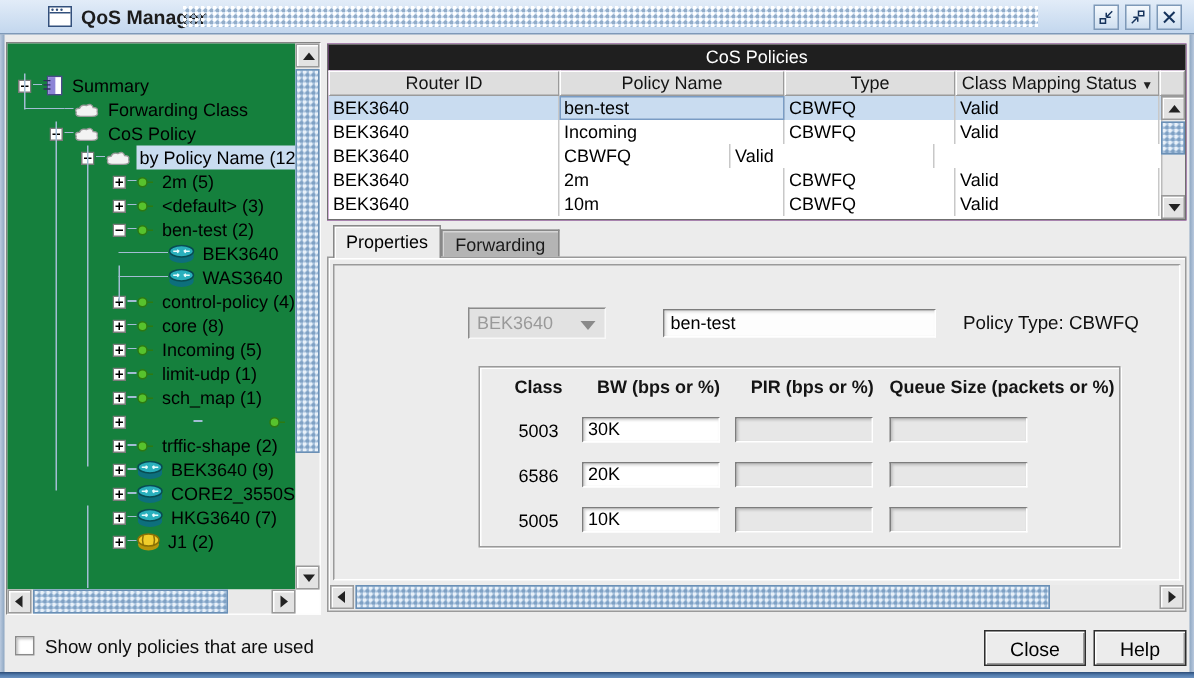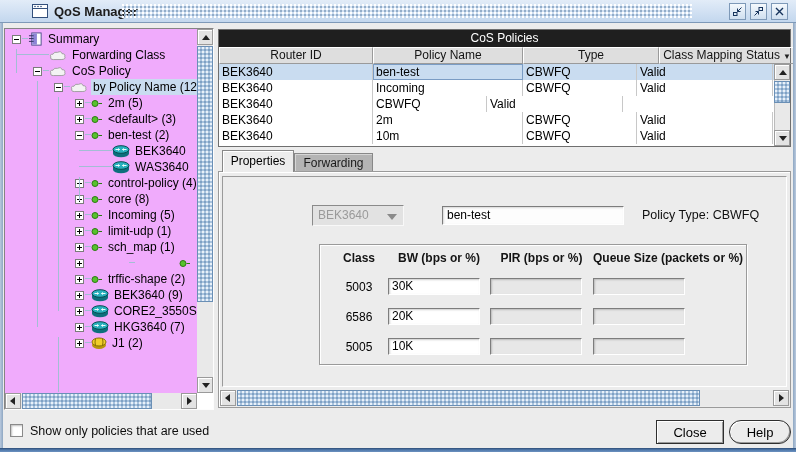--- a/index.html
+++ b/index.html
@@ -28,21 +28,21 @@
   .win-title { position:absolute; left:54px; top:4px; font-size:13px; font-weight:bold; color:#1c1c1c; }
   .win-controls { position:absolute; right:8px; top:3px; display:flex; gap:4px; }
   .wbtn { width:17px; height:17px; border:1px solid #7e99b8; background:linear-gradient(#f5f9fd,#cfdff0);
           display:flex; align-items:center; justify-content:center; padding:0; cursor:default; }
 
   
   .tree-panel { position:absolute; left:4px; top:28px; width:210px; height:382px;
                 background:#fff; border:1px solid #848484;
                 border-right-color:#fdfdfd; border-bottom-color:#fdfdfd; }
   .tree-view { position:absolute; left:0; top:0; right:16px; bottom:16px;
-               overflow:hidden; padding-top:2px; background:#f0abfc; }
+               overflow:hidden; padding-top:20px; background:#15803d; }
   .tree-row { height:16px; display:flex; align-items:center; white-space:nowrap; font-size:12px; color:#000; }
   .exp { width:11px; height:9px; display:flex; align-items:center; justify-content:center; flex:none; }
   .exp-space { width:27px; margin-left:-16px; height:16px; flex:none;
      background:linear-gradient(to bottom, transparent 7px, #a3bdd4 7px, #a3bdd4 8px, transparent 8px); }
   .stub { width:6px; height:16px; flex:none;
      background:linear-gradient(to bottom, transparent 7px, #a3bdd4 7px, #a3bdd4 8px, transparent 8px); }
   .ticon { flex:none; display:flex; align-items:center; margin-right:3px; }
   .tlabel { padding:1px 2px; }
   .tlabel.sel { background:#c9dcf0; }
   .rail { position:absolute; width:1px; background:#a3bdd4; }
@@ -124,21 +124,21 @@
   .panel-hsb { position:absolute; left:1px; right:1px; bottom:1px; height:16px; background:#e9e9e9; }
 
   
   .checkbox { position:absolute; left:10px; top:424px; width:13px; height:13px; background:#fff;
               border:1px solid #8a8a8a; box-shadow:inset 1px 1px 2px rgba(0,0,0,.25); }
   .cb-label { position:absolute; left:30px; top:424px; font-size:12.5px; color:#0d0d0d; }
   .btn { position:absolute; top:420px; height:24px; background:#ececec; font-size:13px; color:#000;
          border:1px solid #2e2e2e; box-shadow:inset 1px 1px 0 #fff, inset -1px -1px 0 #9a9a9a;
          font-family:"Liberation Sans", sans-serif; }
   .btn.close { left:656px; width:68px; }
-  .btn.help  { left:729px; width:62px;border-radius:12px; }
+  .btn.help  { left:729px; width:62px; }
 </style>
 </head>
 <body>
 
 <div class="window">
 
   <div class="titlebar">
     <span class="win-icon">
       <svg width="16" height="14" viewBox="0 0 16 14">
           <rect x="0.5" y="0.5" width="15" height="13" fill="#fff" stroke="#33507c"></rect>
@@ -546,21 +546,21 @@
           <span class="tri right"></span>
         </div>
     </div>
   </div>
 
   <div class="table-frame">
     <div class="table-title">CoS Policies</div>
     <div class="thead">
         <div class="th" style="width: 154px;">Router ID</div>
         <div class="th" style="width: 150px;">Policy Name</div>
-        <div class="th" style="width: 136px;">Type</div>
+        <div class="th" style="width: 114px;">Type</div>
         <div class="th" style="width: 136px;">Class Mapping Status<span class="hdr-arrow">▼</span></div>
         <div class="th" style="flex: 1 1 0%;"></div>
       </div>
     <div class="tbody">
         <div class="trow sel">
           <div class="td" style="width: 154px;">BEK3640</div>
           <div class="td focuscell" style="width: 150px;">ben-test</div>
           <div class="td" style="width: 114px;">CBWFQ</div>
           <div class="td" style="width: 136px;">Valid</div>
         </div>

